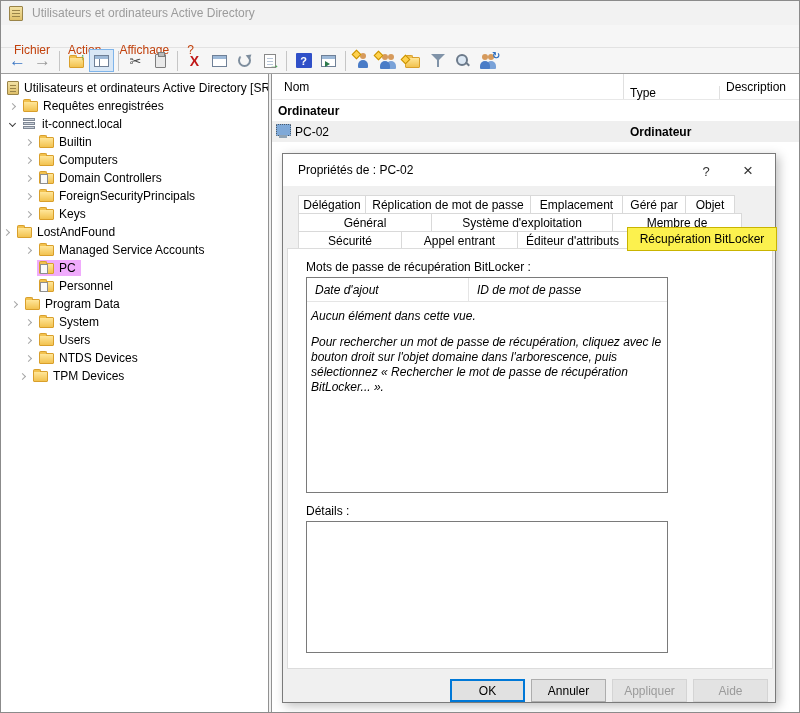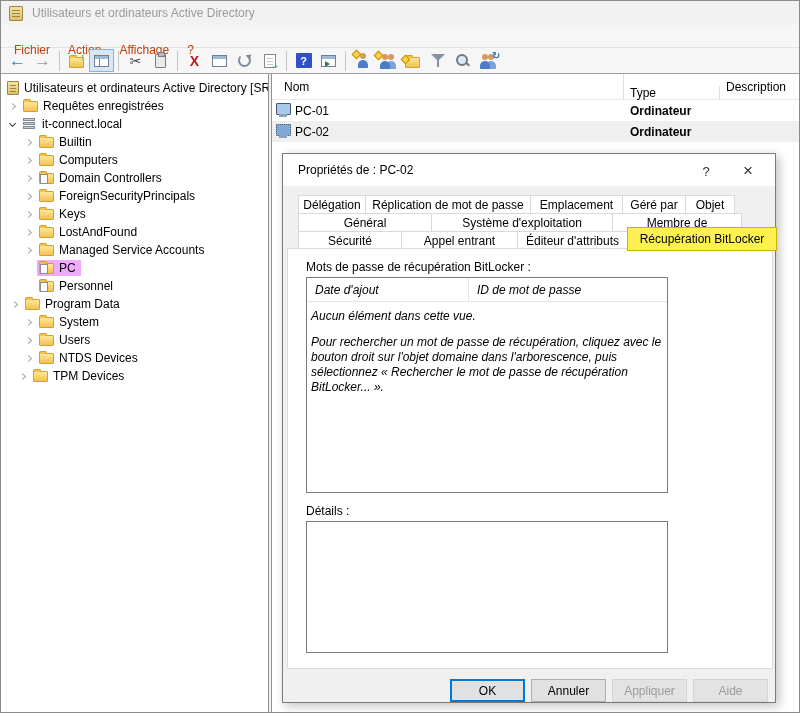--- a/index.html
+++ b/index.html
@@ -263,21 +263,21 @@
             <span class="tlabel">ForeignSecurityPrincipals</span>
           </span>
       </div>
       <div class="trow" style="padding-left:22px;">
         <span class="chev"></span>
         <span class="hit">
             <span class="t-folder"></span>
             <span class="tlabel">Keys</span>
           </span>
       </div>
-      <div class="trow" style="padding-left:22px;">
+      <div class="trow" style="">
         <span class="chev"></span>
         <span class="hit">
             <span class="t-folder"></span>
             <span class="tlabel">LostAndFound</span>
           </span>
       </div>
       <div class="trow" style="padding-left:22px;">
         <span class="chev"></span>
         <span class="hit">
             <span class="t-folder"></span>
@@ -335,24 +335,20 @@
       </div>
     </div>
 
     <div class="listpane">
       <div class="lheader">
         <span class="hcell name">Nom</span>
         <span class="hcell type">Type</span>
         <span class="hcell desc">Description</span>
       </div>
       <div class="lrow">
-        <span class="lcell name">
-            <span class="pcicon"></span>
-            <span>PC-01</span>
-          </span>
         <span class="lcell type">Ordinateur</span>
         <span class="lcell desc"></span>
       </div>
       <div class="lrow selected">
         <span class="lcell name">
             <span class="pcicon sel"></span>
             <span>PC-02</span>
           </span>
         <span class="lcell type">Ordinateur</span>
         <span class="lcell desc"></span>

